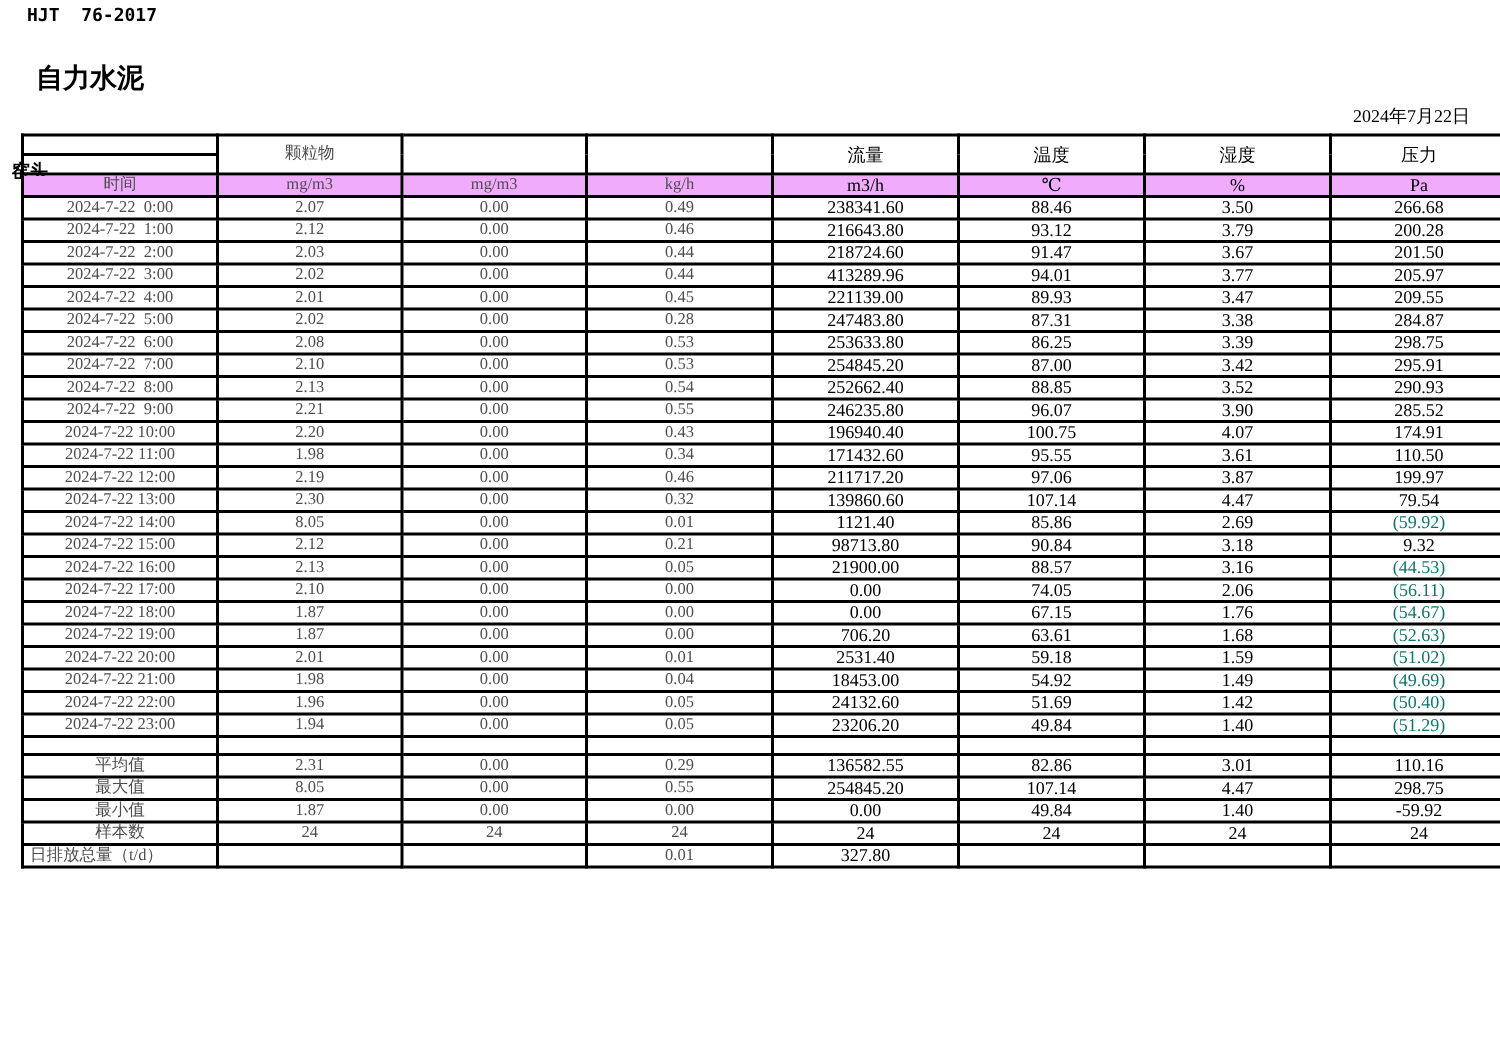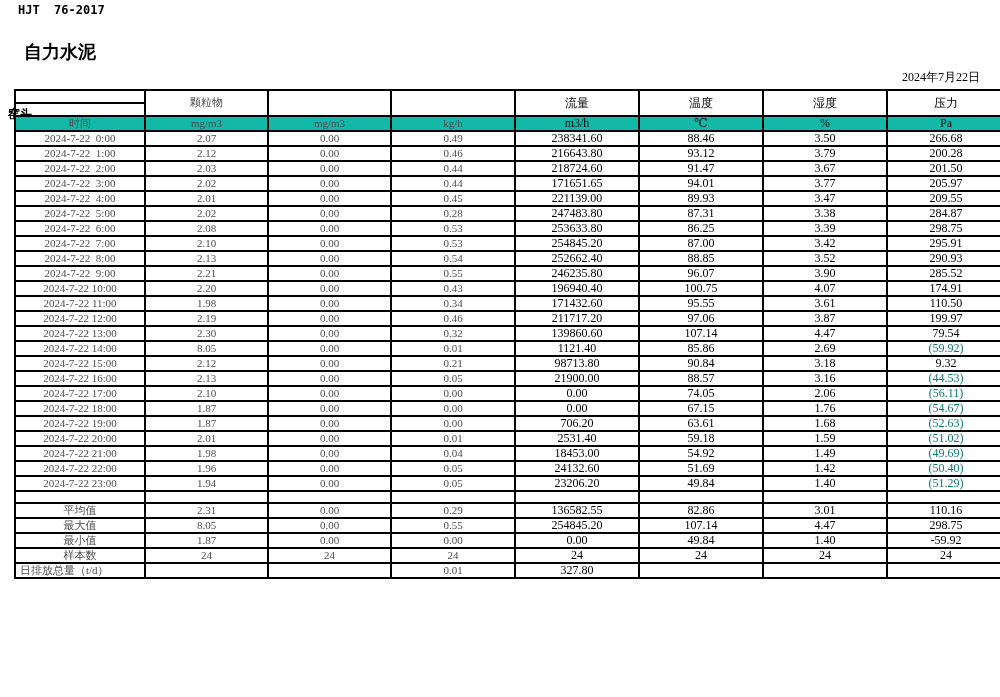--- a/index.html
+++ b/index.html
@@ -13,21 +13,21 @@
   #rdate{right:20px;top:69px;font-size:12px;}
   #tablewrap{position:absolute;left:14px;top:89px;}
   table{border-collapse:collapse;table-layout:fixed;width:990px;}
   td{border:2px solid #000;padding:0 2px;text-align:center;vertical-align:middle;
      overflow:hidden;line-height:1.05;white-space:pre;}
   tr.band{height:13px;}
   tr.units{height:15px;}
   tr.datarow{height:15px;}
   tr.spacer{height:12px;}
   tr.sumrow{height:15px;}
-  .green td{background:#14b8a6;}
+  .green td{background:#f0abfc;}
   .c-light{color:#4d4d4d;font-size:11px;}
   .c-dark{color:#000;font-size:12px;}
   .neg{color:#0f766e;}
   .al{text-align:left;padding-left:4px;}
   #f-note{left:8px;top:666px;font-size:14px;font-weight:bold;}
   #f-report{left:8px;top:683px;font-size:12.5px;font-weight:bold;}
   #f-unit{left:185px;top:683px;font-size:12.5px;font-weight:bold;}
 </style>
 </head>
 <body>
@@ -102,21 +102,21 @@
             <td class="c-dark">218724.60</td>
             <td class="c-dark">91.47</td>
             <td class="c-dark">3.67</td>
             <td class="c-dark">201.50</td>
           </tr>
           <tr class="datarow">
             <td class="c-light">2024-7-22  3:00</td>
             <td class="c-light">2.02</td>
             <td class="c-light">0.00</td>
             <td class="c-light">0.44</td>
-            <td class="c-dark">171651.65</td>
+            <td class="c-dark">413289.96</td>
             <td class="c-dark">94.01</td>
             <td class="c-dark">3.77</td>
             <td class="c-dark">205.97</td>
           </tr>
           <tr class="datarow">
             <td class="c-light">2024-7-22  4:00</td>
             <td class="c-light">2.01</td>
             <td class="c-light">0.00</td>
             <td class="c-light">0.45</td>
             <td class="c-dark">221139.00</td>

